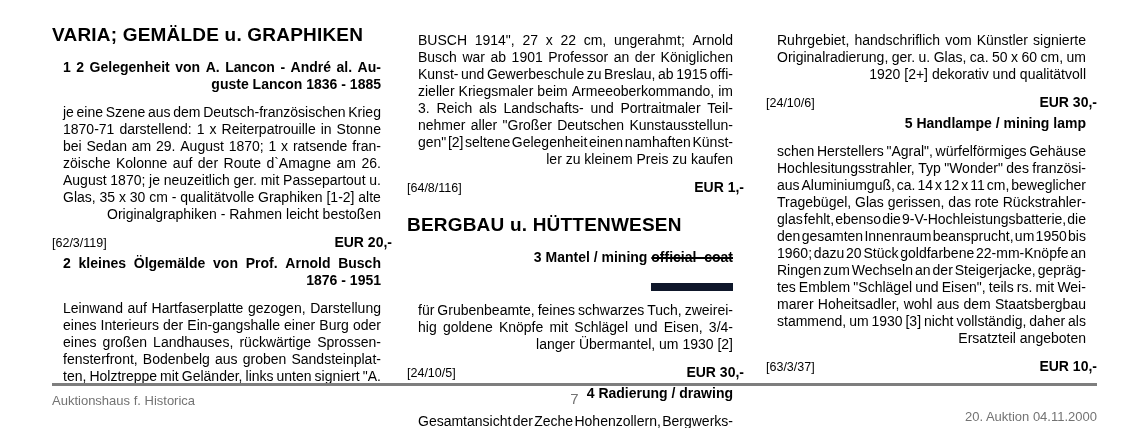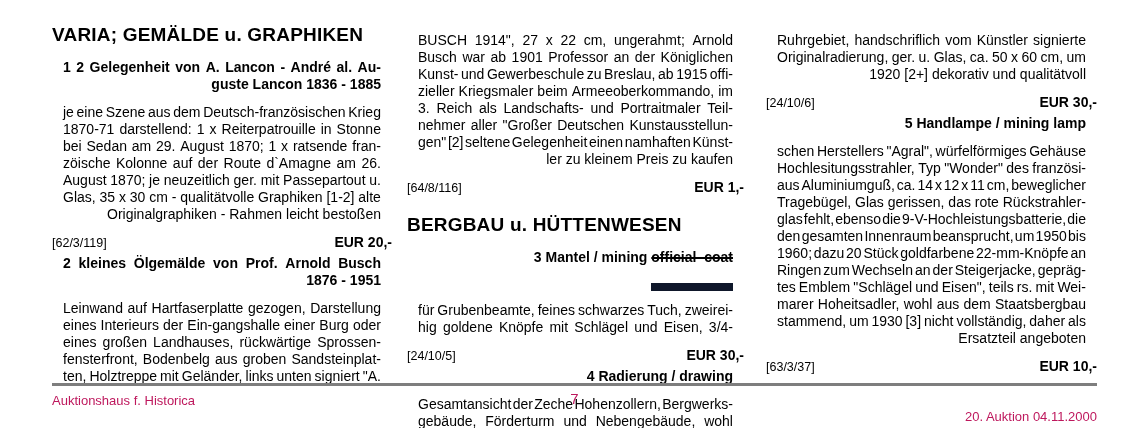--- a/index.html
+++ b/index.html
@@ -44,21 +44,21 @@
     border-bottom: 8px solid #0f172a;
     padding-bottom: 17px;
   }
 
   .footer-rule {
     position: absolute; left: 52px; width: 1045px; top: 383px; height: 3px;
     background: #7e7e7e;
   }
   .footer {
     position: absolute; left: 52px; width: 1045px; top: 391px; height: 20px;
-    color: #be185d; font-size: 13px; line-height: 16px;
+    color: #737373; font-size: 13px; line-height: 16px;
   }
   .footer .fleft  { position: absolute; left: 0; top: 2px; }
   .footer .fcenter{ position: absolute; left: 50%; transform: translateX(-50%); top: 0; font-size: 15px; }
   .footer .fright { position: absolute; right: 0; top: 18px; }
 </style>
 </head>
 <body>
 
 <div class="page">
   <div id="columns">
@@ -300,20 +300,23 @@
           <div class="line j">
             <span>hig</span>
             <span>goldene</span>
             <span>Knöpfe</span>
             <span>mit</span>
             <span>Schlägel</span>
             <span>und</span>
             <span>Eisen,</span>
             <span>3/4-</span>
           </div>
+          <div class="line l">
+            <span>langer Übermantel, um 1930 [2]</span>
+          </div>
         </div>
         <div class="refline">
           <span class="refnum">[24/10/5]</span>
           <span class="price">EUR 30,-</span>
         </div>
         <div class="block title">
           <div class="line l">
             <span>4 Radierung / drawing</span>
           </div>
         </div>

